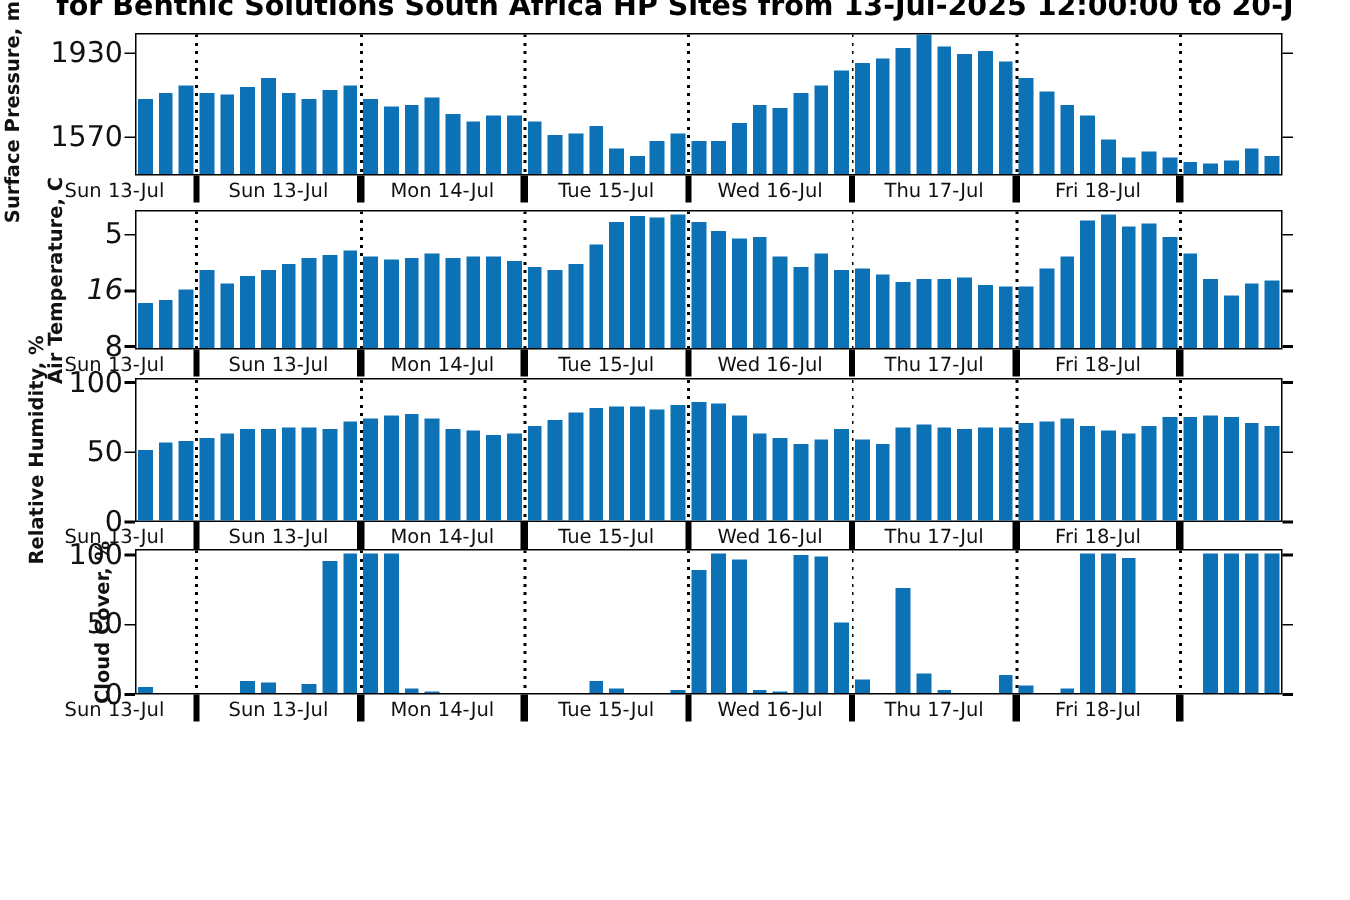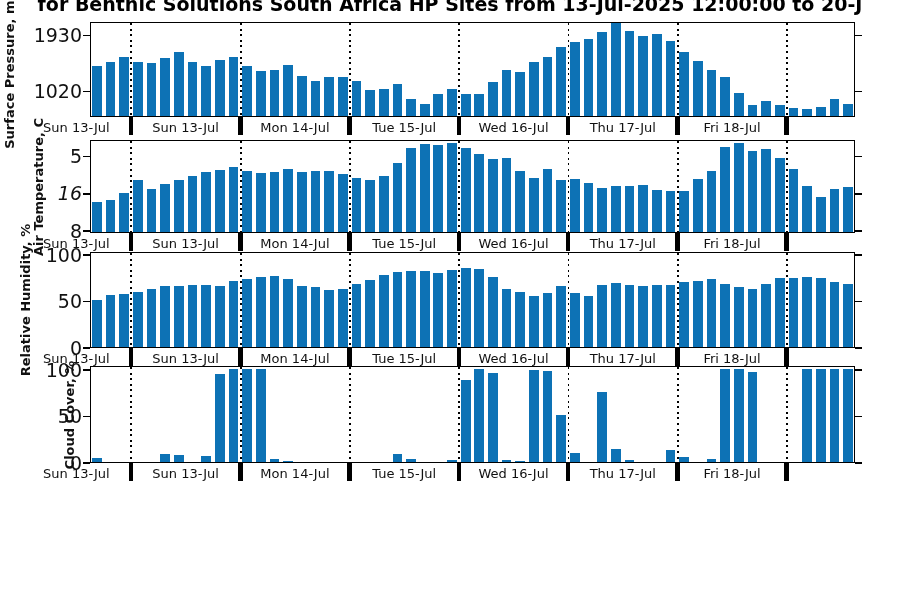--- a/index.html
+++ b/index.html
@@ -83,21 +83,21 @@
       <div class="bar" style="left: 738.659px; width: 9.7px; height: 16.7647px; background: rgb(13, 114, 181);"></div>
       <div class="bar" style="left: 752.32px; width: 9.7px; height: 11.7353px; background: rgb(13, 114, 181);"></div>
       <div class="dotline" style="left: 39.4821px;"></div>
       <div class="dotline" style="left: 148.768px;"></div>
       <div class="dotline" style="left: 258.054px;"></div>
       <div class="dotline" style="left: 367.339px;"></div>
       <div class="dotline" style="left: 476.625px;"></div>
       <div class="dotline" style="left: 585.911px;"></div>
       <div class="dotline" style="left: 695.196px;"></div>
     </div>
-    <div class="ytick" style="left: 20px; top: 80.7941px;">1020</div>
+    <div class="ytick" style="left: 20px; top: 80.7941px;">1570</div>
     <div class="ydash" style="left: 83px; top: 90.5441px;"></div>
     <div class="ydash" style="left: 855px; top: 90.5441px;"></div>
     <div class="ytick" style="left: 20px; top: 24.9118px;">1930</div>
     <div class="ydash" style="left: 83px; top: 34.6618px;"></div>
     <div class="ydash" style="left: 855px; top: 34.6618px;"></div>
     <div class="ylabel" style="left: 9px; top: 69.5px;">Surface Pressure, mb</div>
     <div class="daytick" style="left: 128.682px; top: 117px;"></div>
     <div class="daytick" style="left: 237.968px; top: 117px;"></div>
     <div class="daytick" style="left: 347.254px; top: 117px;"></div>
     <div class="daytick" style="left: 456.539px; top: 117px;"></div>

